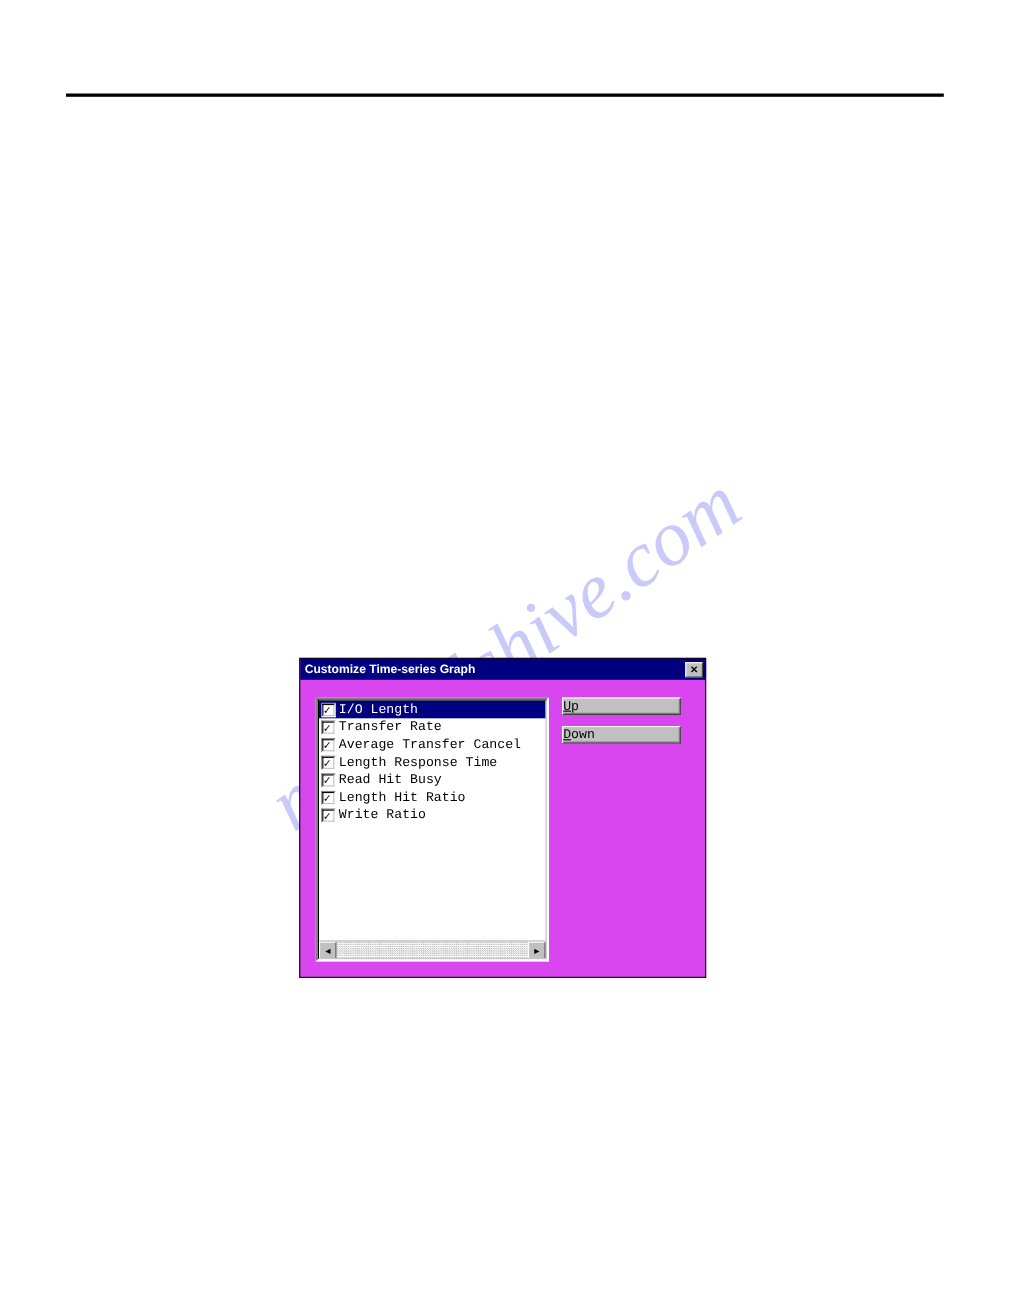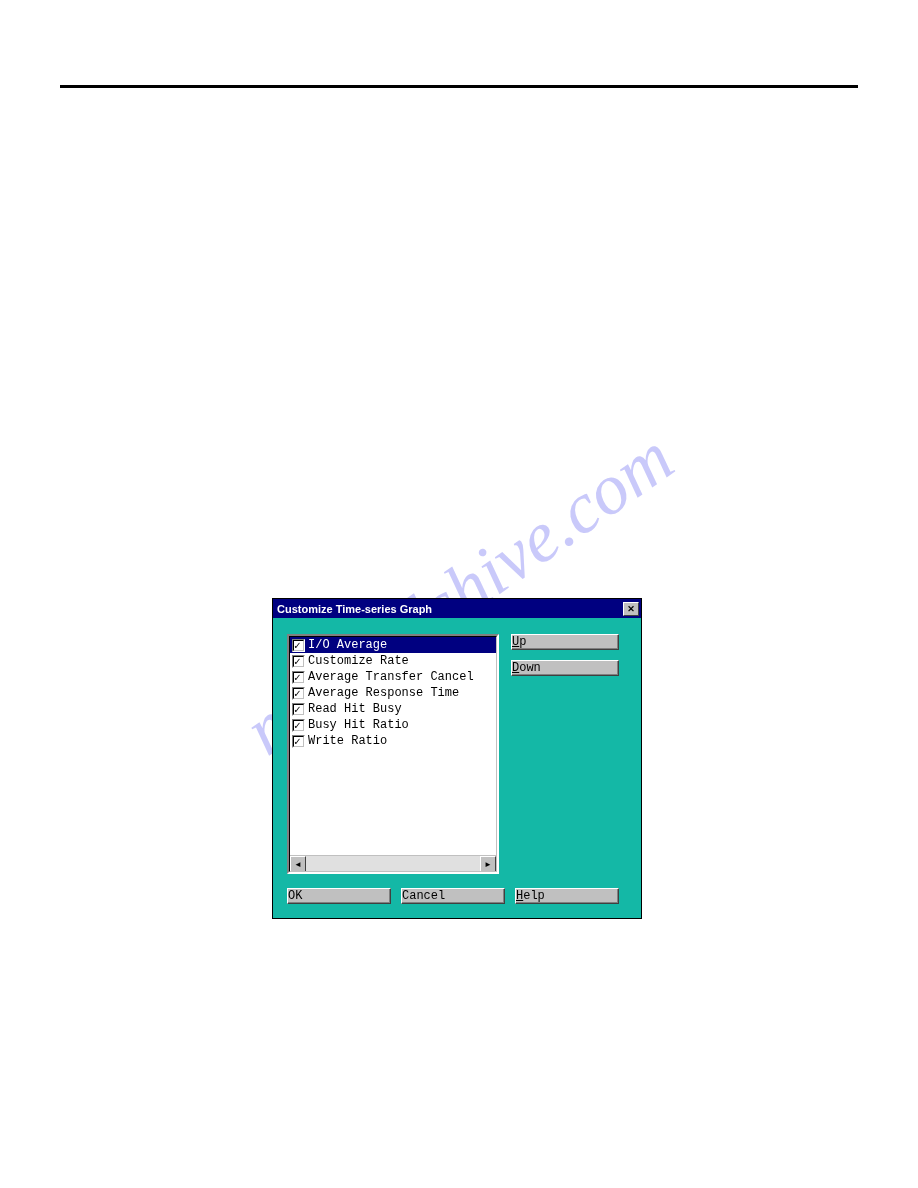--- a/index.html
+++ b/index.html
@@ -38,21 +38,21 @@
       pointer-events: none;
       white-space: nowrap;
       z-index: 0;
     }
     
     .dialog {
       position: absolute;
       left: 272px;
       top: 598px;
       width: 370px;
-      background: #14b8a6;
+      background: #d946ef;
       border: 1px solid #000;
       z-index: 1;
     }
     
     .titlebar {
       background: #000080;
       color: #fff;
       height: 19px;
       display: flex;
       align-items: center;
@@ -247,66 +247,66 @@
       <div class="listbox-container">
         <div class="listbox-inner">
           <div class="listbox-items">
 
             <div class="list-item selected">
               <div class="checkbox">
                   <div class="checkbox-inner">
                     <span class="checkmark">✓</span>
                   </div>
                 </div>
-              <span>I/O Average</span>
-            </div>
-
-            <div class="list-item">
-              <div class="checkbox">
-                  <div class="checkbox-inner">
-                    <span class="checkmark">✓</span>
-                  </div>
-                </div>
-              <span>Customize Rate</span>
+              <span>I/O Length</span>
+            </div>
+
+            <div class="list-item">
+              <div class="checkbox">
+                  <div class="checkbox-inner">
+                    <span class="checkmark">✓</span>
+                  </div>
+                </div>
+              <span>Transfer Rate</span>
             </div>
 
             <div class="list-item">
               <div class="checkbox">
                   <div class="checkbox-inner">
                     <span class="checkmark">✓</span>
                   </div>
                 </div>
               <span>Average Transfer Cancel</span>
             </div>
 
             <div class="list-item">
               <div class="checkbox">
                   <div class="checkbox-inner">
                     <span class="checkmark">✓</span>
                   </div>
                 </div>
-              <span>Average Response Time</span>
+              <span>Length Response Time</span>
             </div>
 
             <div class="list-item">
               <div class="checkbox">
                   <div class="checkbox-inner">
                     <span class="checkmark">✓</span>
                   </div>
                 </div>
               <span>Read Hit Busy</span>
             </div>
 
             <div class="list-item">
               <div class="checkbox">
                   <div class="checkbox-inner">
                     <span class="checkmark">✓</span>
                   </div>
                 </div>
-              <span>Busy Hit Ratio</span>
+              <span>Length Hit Ratio</span>
             </div>
 
             <div class="list-item">
               <div class="checkbox">
                   <div class="checkbox-inner">
                     <span class="checkmark">✓</span>
                   </div>
                 </div>
               <span>Write Ratio</span>
             </div>
@@ -321,21 +321,14 @@
       </div>
       <div class="button-column">
         <div class="win-button">
             <span><span class="underline">U</span>p</span>
           </div>
         <div class="win-button">
             <span><span class="underline">D</span>own</span>
           </div>
       </div>
     </div>
-    <div class="bottom-buttons">
-      <div class="win-button">OK</div>
-      <div class="win-button">Cancel</div>
-      <div class="win-button">
-          <span><span class="underline">H</span>elp</span>
-        </div>
-    </div>
   </div>
 </div>
 
 </body></html>

